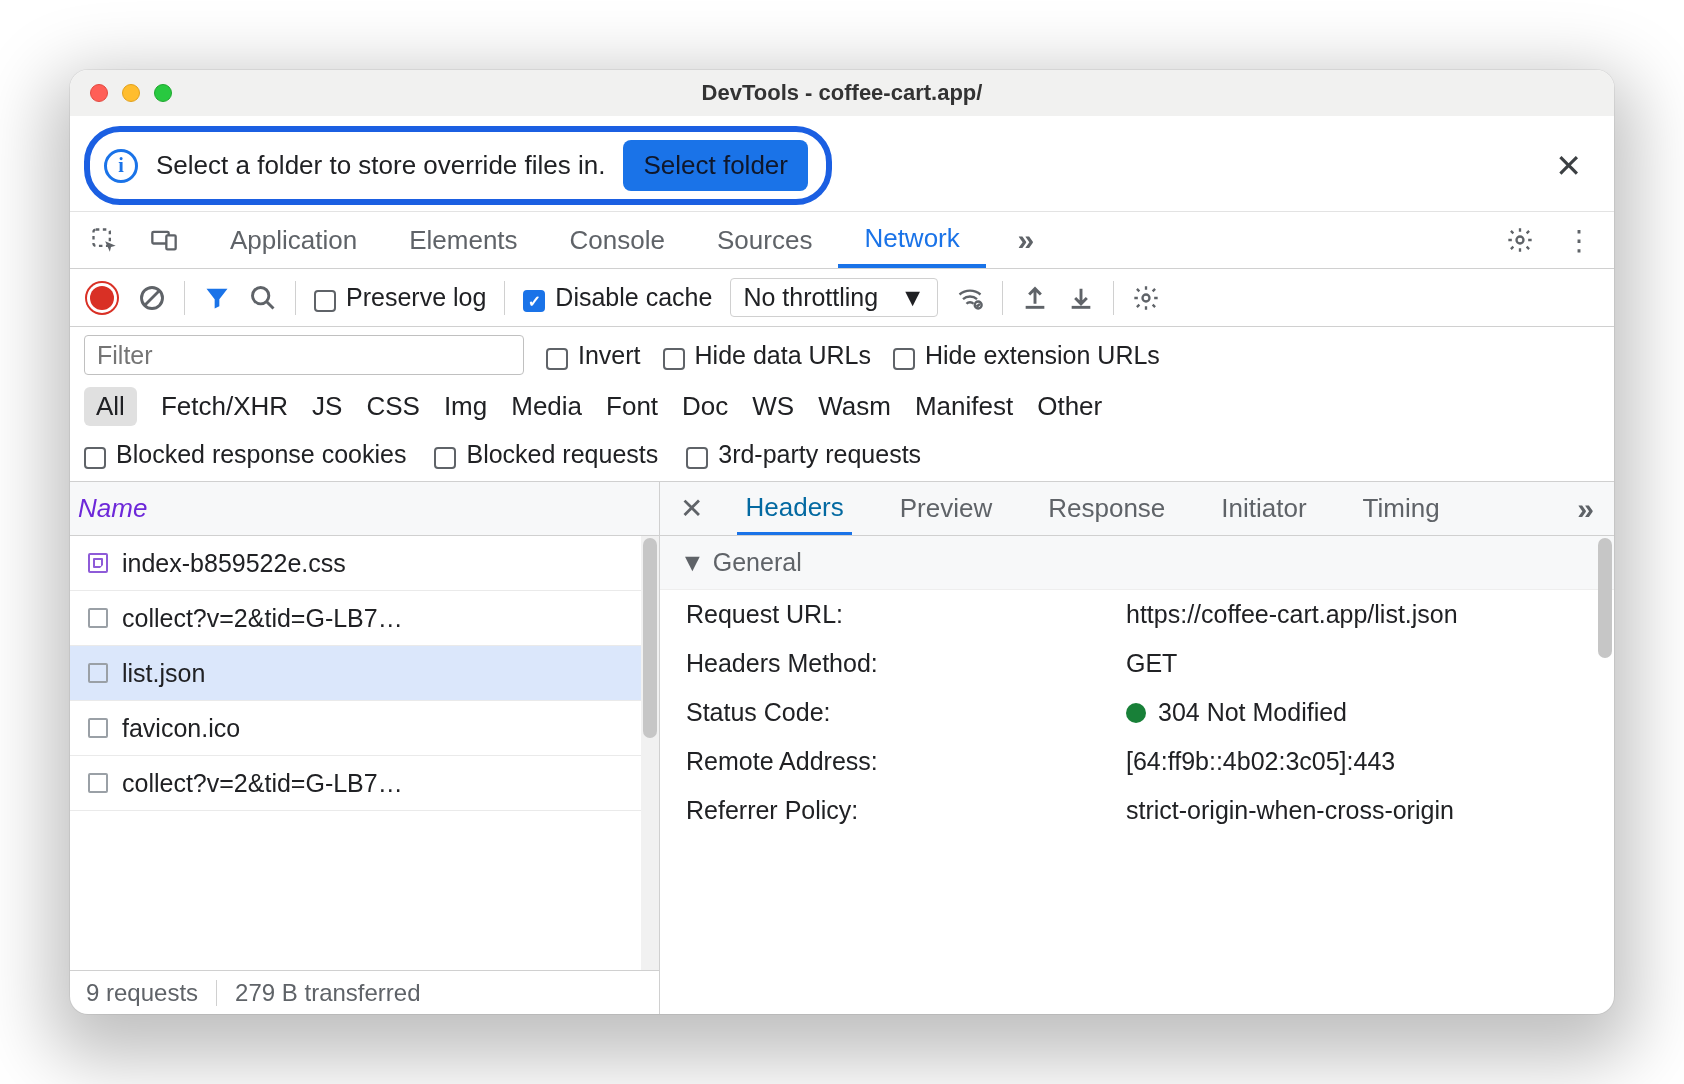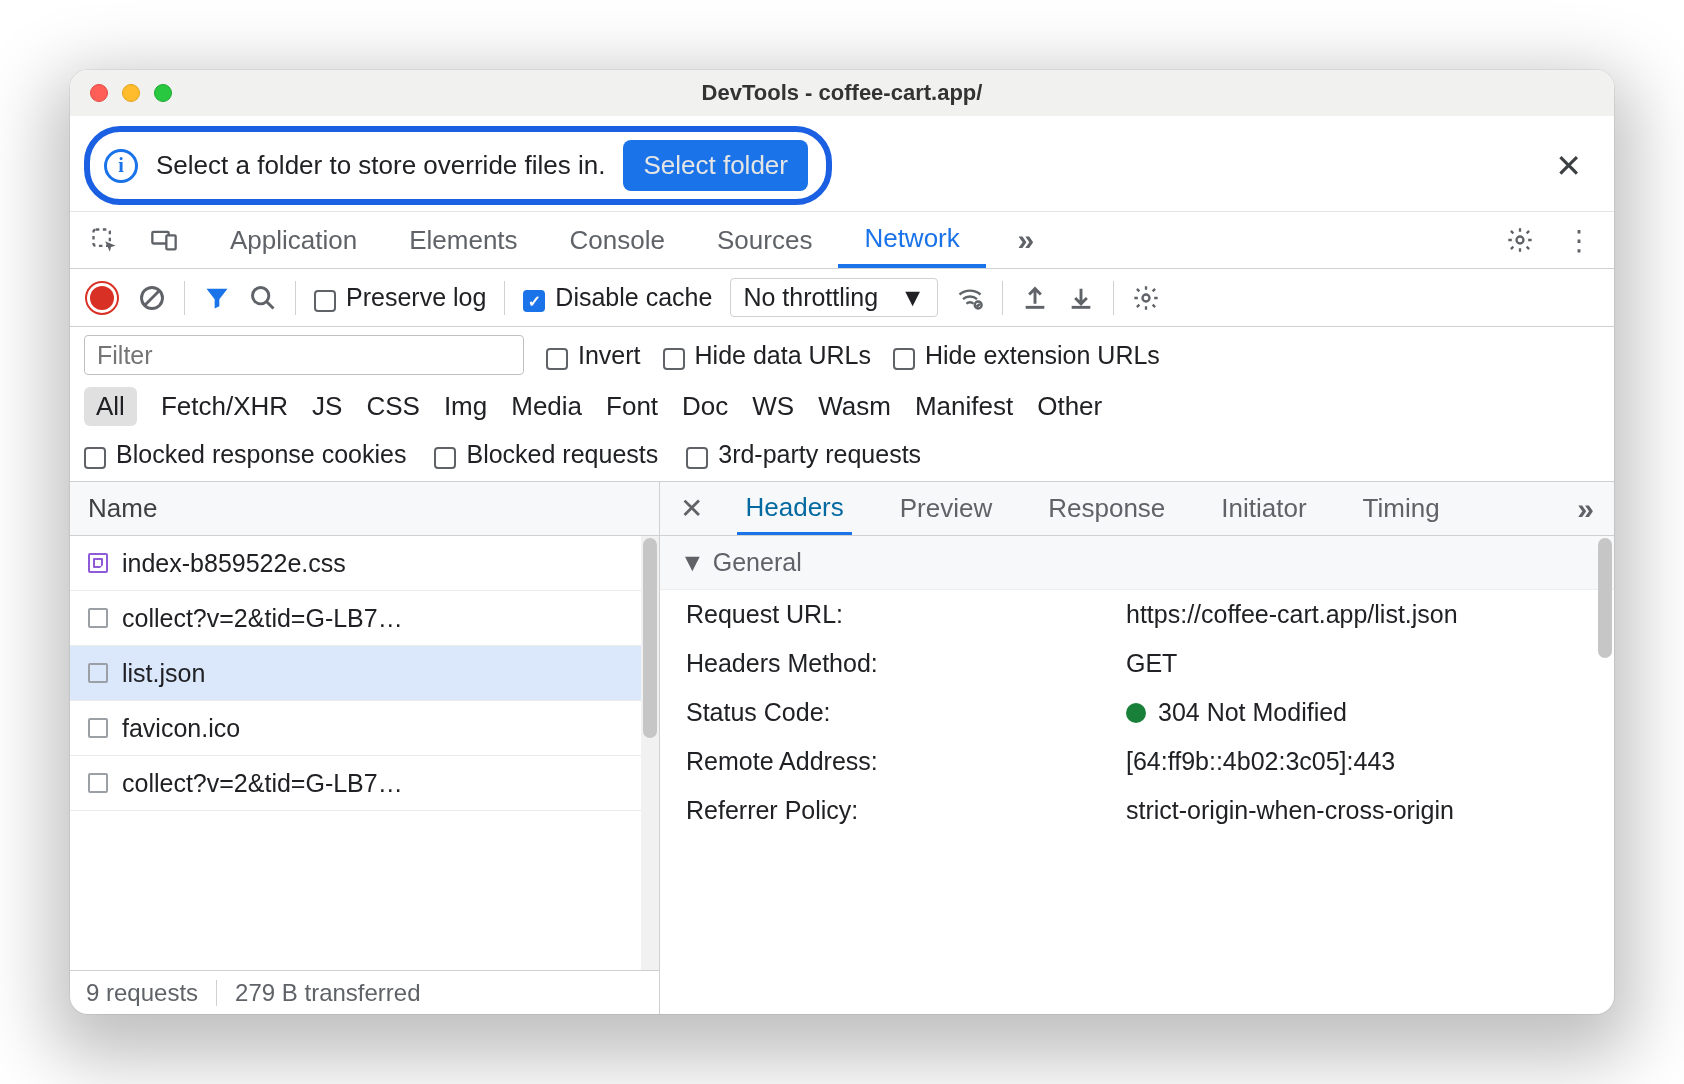--- a/index.html
+++ b/index.html
@@ -64,21 +64,21 @@
     padding: 8px 18px 8px 14px;
     background:#fff;
   }
   .info-icon {
     width:34px; height:34px; border:3px solid #1a73e8; border-radius:50%;
     color:#1a73e8; display:flex; align-items:center; justify-content:center;
     font-weight:700; font-size:20px; font-family: Georgia, serif;
   }
   .infobar-text { font-size:26px; }
   .select-folder-btn {
-    background:#1a73e8; color:#e5e5e5; border:none; border-radius:8px;
+    background:#1a73e8; color:#0f172a; border:none; border-radius:8px;
     padding: 10px 20px; font-size:26px; cursor:pointer;
   }
   .infobar-spacer { flex:1; }
   .x-btn { background:none; border:none; font-size:32px; cursor:pointer; color:#3c4043; padding:4px 14px;}
 
   
   .tabstrip {
     display:flex; align-items:center; height:58px;
     border-bottom:1px solid #d0d0d0; border-top:1px solid #e3e3e3;
     padding: 0 14px; gap: 20px;
@@ -144,23 +144,24 @@
   }
 
   
   .split { flex:1; display:flex; overflow:hidden; }
   .reqlist {
     width: 590px; border-right:1px solid #d0d0d0; display:flex; flex-direction:column;
     position:relative;
     overflow:hidden;
   }
   .reqlist-head {
-    height:54px; display:flex; align-items:center; padding:0 18px;
-    font-size:26px; color:#404040; border-bottom:1px solid #d0d0d0;
+    height:54px; display:flex; align-items:center; padding:0 8px;
+    font-size:26px; color:#6d28d9; border-bottom:1px solid #d0d0d0;
     background:#f7f8f9;
+    font-style:italic;
   }
   .req-items { flex:1; overflow:auto; }
   .req-item {
     height:55px; display:flex; align-items:center; gap:14px;
     padding:0 18px; font-size:25px; border-bottom:1px solid #eaeaea;
     white-space:nowrap; overflow:hidden; text-overflow:ellipsis;
     cursor:pointer;
   }
   .req-item.sel { background:#dbe7fb; }
   .req-file-icon {

